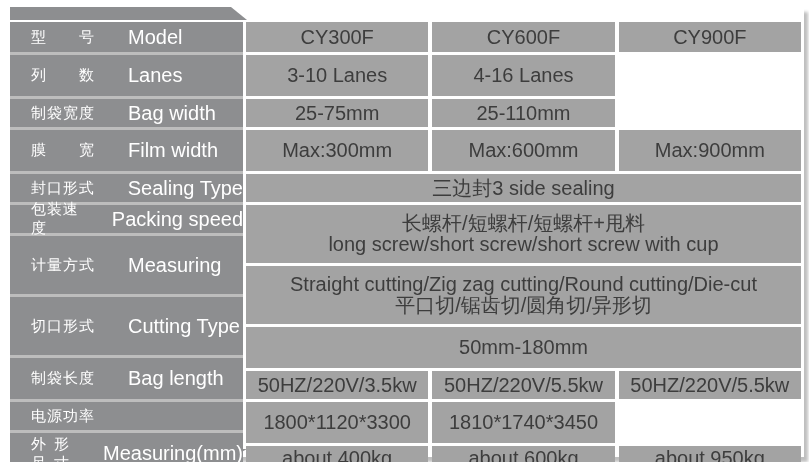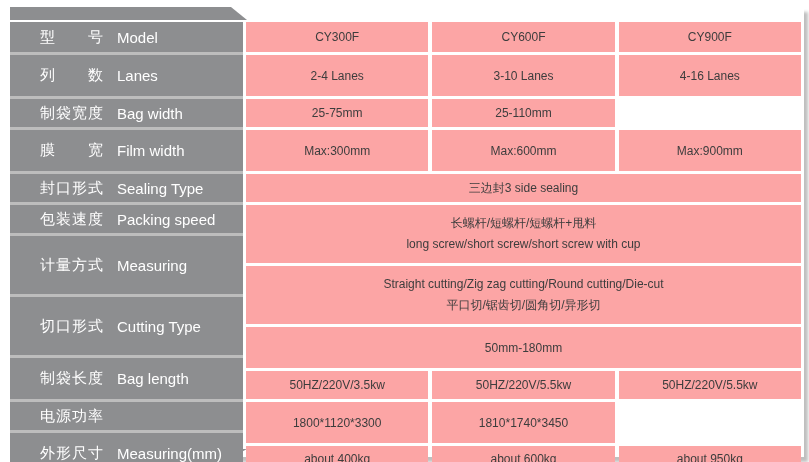--- a/index.html
+++ b/index.html
@@ -16,30 +16,30 @@
 
   
   .cap{position:absolute;left:10px;width:237px;background:#8d8e90;}
   .cap-top{top:7px;height:13px;clip-path:polygon(0 0,221px 0,237px 13px,0 13px);}
   .cap-bottom{top:449px;height:8px;clip-path:polygon(0 0,237px 0,222px 8px,0 8px);}
 
   
   .sidebar{position:absolute;left:10px;top:22px;width:233px;background:#bdbdbd;
            display:flex;flex-direction:column;gap:3px;}
   .srow{background:#8d8e90;color:#ffffff;display:flex;align-items:center;
-        padding-left:30px;box-sizing:border-box;}
+        padding-left:21px;box-sizing:border-box;}
   .cn{display:inline-block;width:63px;font-size:15px;text-align:justify;text-align-last:justify;}
-  .en{margin-left:14px;font-size:15px;white-space:nowrap;}
+  .en{margin-left:34px;font-size:20px;white-space:nowrap;}
 
   
   .data{position:absolute;left:246px;top:22px;width:555px;
         display:flex;flex-direction:column;gap:3px;}
   .drow{flex:none;}
   .drow.cols{display:grid;grid-template-columns:1fr 1fr 1fr;gap:4px;}
-  .cell{background:#fca5a5;color:#3d3d3d;font-size:12px;
+  .cell{background:#a3a3a3;color:#3d3d3d;font-size:20px;
         display:flex;align-items:center;justify-content:center;text-align:center;}
   .drow.cols .cell{height:100%;}
   .drow.span .cell{width:100%;height:100%;box-sizing:border-box;}
   .cell.two{flex-direction:column;line-height:21px;}
 
   .h30{height:30px}.h28{height:28px}.h27{height:41px}.h58{height:58px}.h25{height:25px}
 </style>
 </head>
 <body>
 
@@ -98,21 +98,20 @@
     </div>
   </div>
 
   <div class="data">
     <div class="drow cols h30">
       <div class="cell">CY300F</div>
       <div class="cell">CY600F</div>
       <div class="cell">CY900F</div>
     </div>
     <div class="drow cols h27">
-      <div class="cell">2-4 Lanes</div>
       <div class="cell">3-10 Lanes</div>
       <div class="cell">4-16 Lanes</div>
     </div>
     <div class="drow cols h28">
       <div class="cell">25-75mm</div>
       <div class="cell">25-110mm</div>
     </div>
     <div class="drow cols h27">
       <div class="cell">Max:300mm</div>
       <div class="cell">Max:600mm</div>

